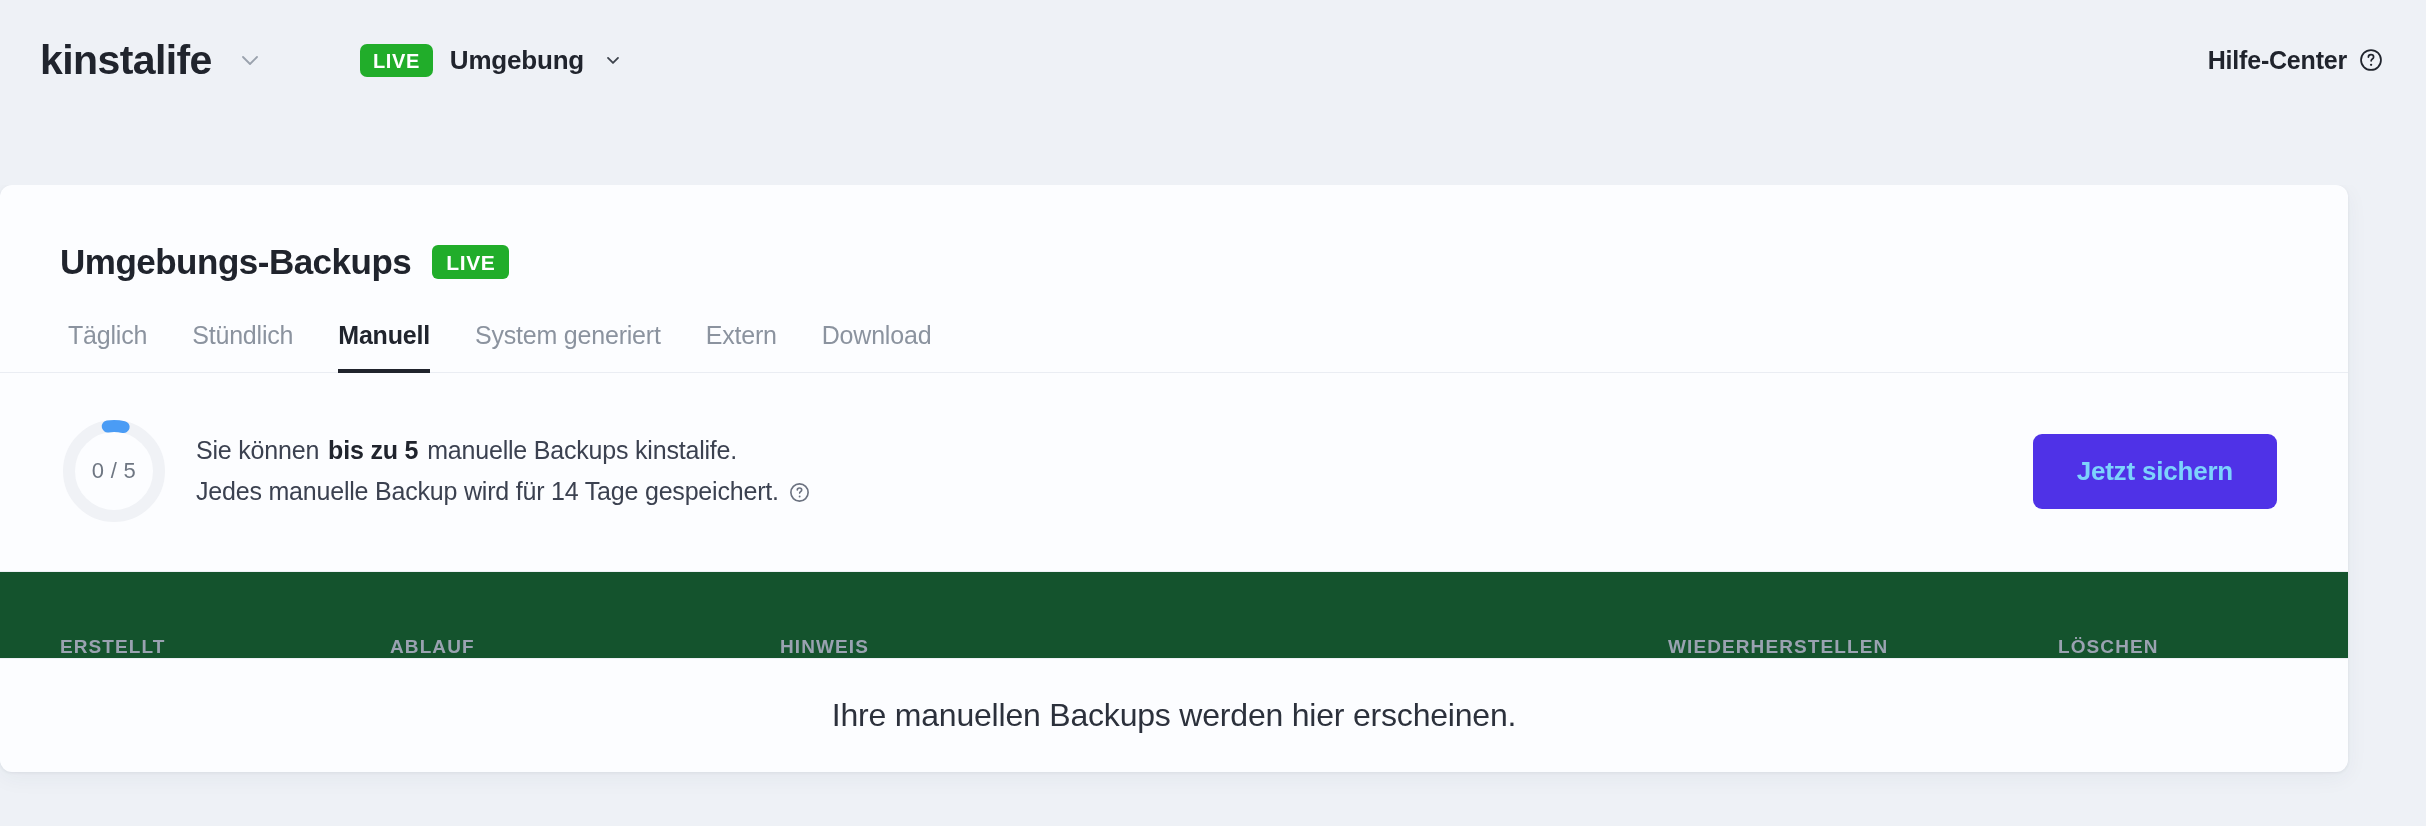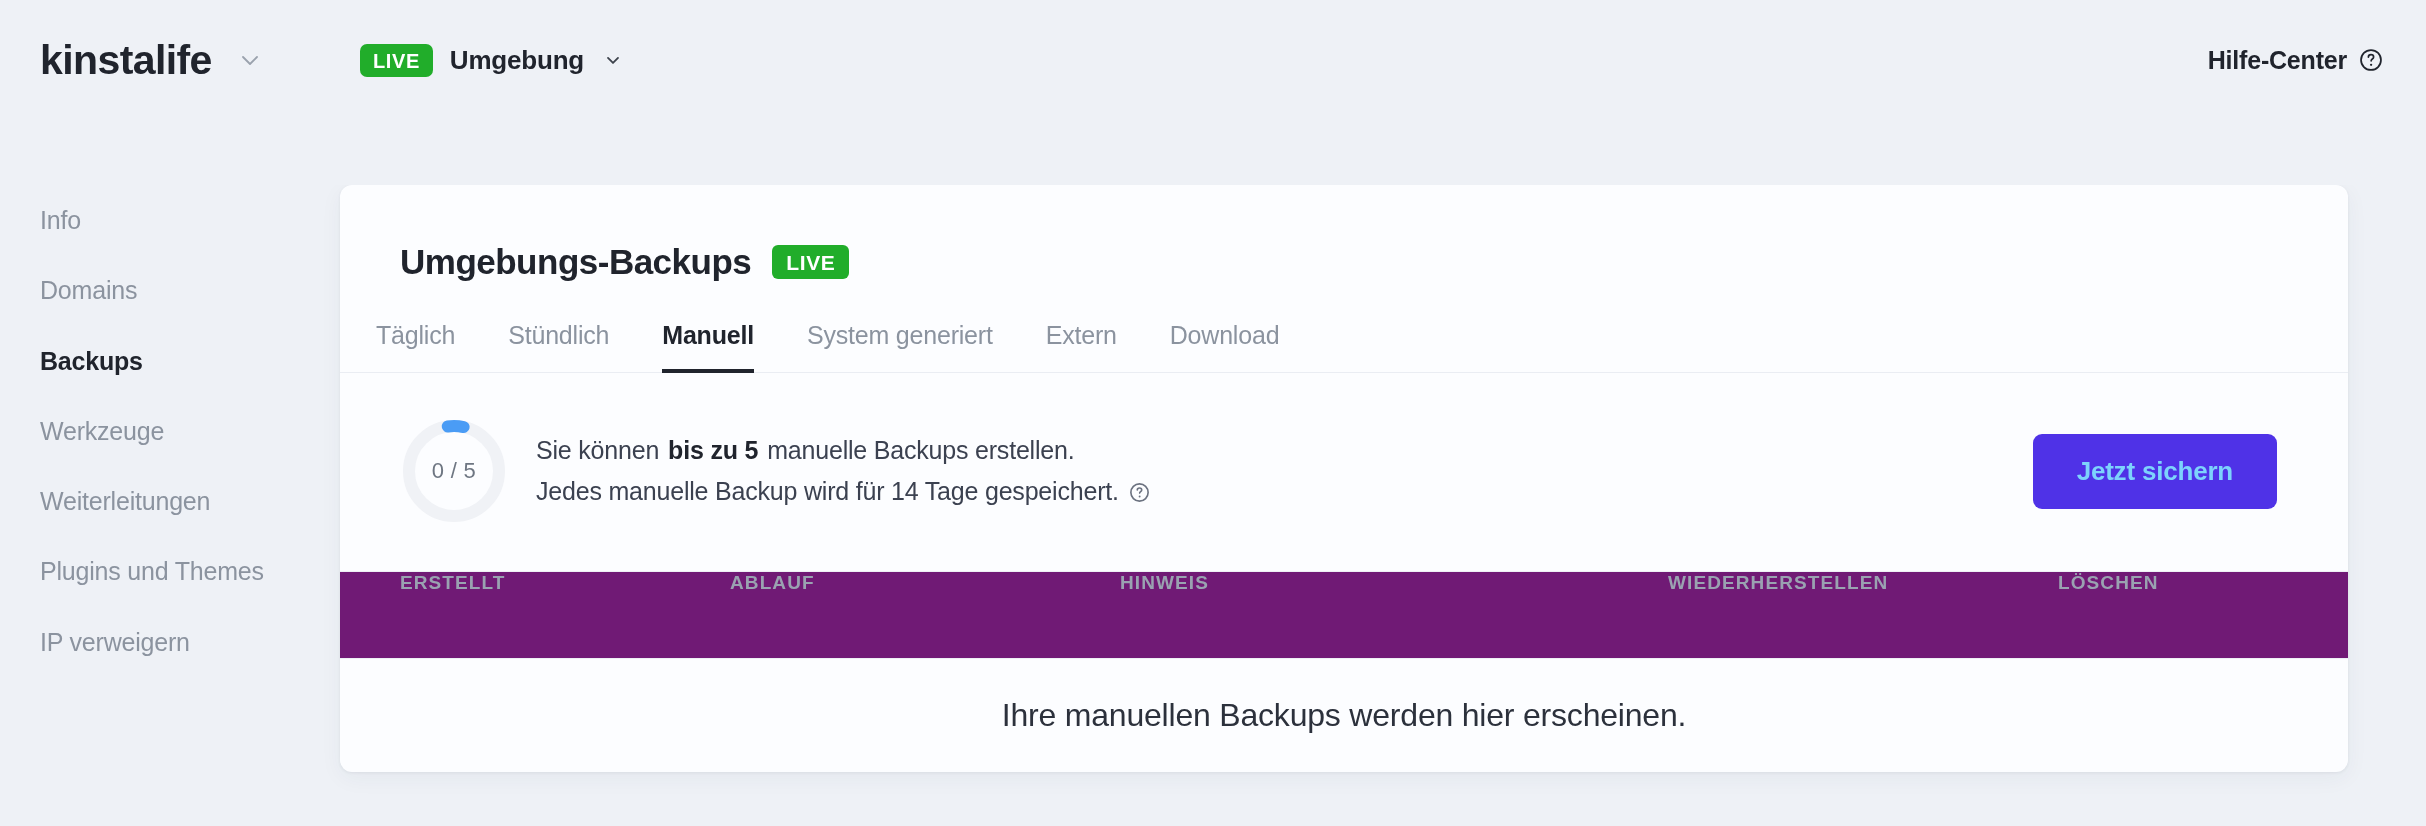--- a/index.html
+++ b/index.html
@@ -185,24 +185,24 @@
     font-weight: 700;
     letter-spacing: 0.6px;
     border-radius: 6px;
     padding: 7px 14px 6px;
     line-height: 1;
   }
 
   
   .tabs {
     display: flex;
-    gap: 8px;
+    gap: 0;
     margin-top: 39px;
     border-bottom: 1px solid #eaedf3;
-    padding: 0 36px;
+    padding: 0 68px;
     margin-left: -60px;
     margin-right: -60px;
   }
 
   .tab {
     font-size: 25px;
     color: #8b939f;
     letter-spacing: -0.2px;
     padding: 0 0 19px 0;
     margin-right: 45px;
@@ -282,22 +282,22 @@
     font-weight: 700;
     letter-spacing: -0.2px;
     padding: 22px 44px;
     cursor: pointer;
     white-space: nowrap;
   }
 
   
   .thead {
     display: flex;
-    align-items: flex-start;
-    background: #701a75;
+    align-items: flex-end;
+    background: #14532d;
     height: 87px;
     padding: 0 60px;
     border-bottom: 1px solid #eef0f5;
   }
 
   .th {
     font-size: 19px;
     font-weight: 600;
     letter-spacing: 1.1px;
     color: #9aa2b1;
@@ -356,29 +356,20 @@
           <circle cx="12" cy="12" r="9.2" stroke="#20242d" stroke-width="1.6"></circle>
           <path d="M9.6 9.3c0-1.3 1.1-2.2 2.4-2.2 1.35 0 2.4.9 2.4 2.1 0 1.9-2.25 1.75-2.25 3.5" stroke="#20242d" stroke-width="1.6" stroke-linecap="round"></path>
           <circle cx="12.1" cy="16.4" r="1.05" fill="#20242d"></circle>
         </svg>
       </span>
     </div>
   </div>
 
   <div class="body-row">
 
-    <nav class="sidebar">
-      <div class="nav-item">Info</div>
-      <div class="nav-item">Domains</div>
-      <div class="nav-item active">Backups</div>
-      <div class="nav-item">Werkzeuge</div>
-      <div class="nav-item">Weiterleitungen</div>
-      <div class="nav-item">Plugins und Themes</div>
-      <div class="nav-item">IP verweigern</div>
-    </nav>
 
     <div class="card-wrap">
       <section class="card">
 
         <div class="card-head">
           <div class="card-title-row">
             <h1 class="card-title">Umgebungs-Backups</h1>
             <span class="badge-live-lg">LIVE</span>
           </div>
 
@@ -399,21 +390,21 @@
               <circle cx="54" cy="54" r="45" fill="none" stroke="#f0f2f6" stroke-width="12"></circle>
               <circle cx="54" cy="54" r="45" fill="none" stroke="#4a9cf5" stroke-width="12" stroke-linecap="round" stroke-dasharray="16 1000" transform="rotate(-98 54 54)"></circle>
             </svg>
             <span class="ring-label">0 / 5</span>
           </div>
 
           <div class="quota-text">
             <div class="quota-line">
               <span>Sie können </span>
                 <b>bis zu 5</b>
-                <span> manuelle Backups erstellen.</span>
+                <span> manuelle Backups kinstalife.</span>
             </div>
             <div class="quota-line">
               <span>Jedes manuelle Backup wird für 14 Tage gespeichert.</span>
               <span class="inline-help">
                 <svg width="23" height="23" viewBox="0 0 24 24" fill="none" aria-hidden="true">
                   <circle cx="12" cy="12" r="9" stroke="#6b7280" stroke-width="1.7"></circle>
                   <path d="M9.7 9.4c0-1.25 1.05-2.1 2.3-2.1 1.3 0 2.3.85 2.3 2 0 1.8-2.15 1.7-2.15 3.35" stroke="#6b7280" stroke-width="1.7" stroke-linecap="round"></path>
                   <circle cx="12.15" cy="16.2" r="1" fill="#6b7280"></circle>
                 </svg>
               </span>

